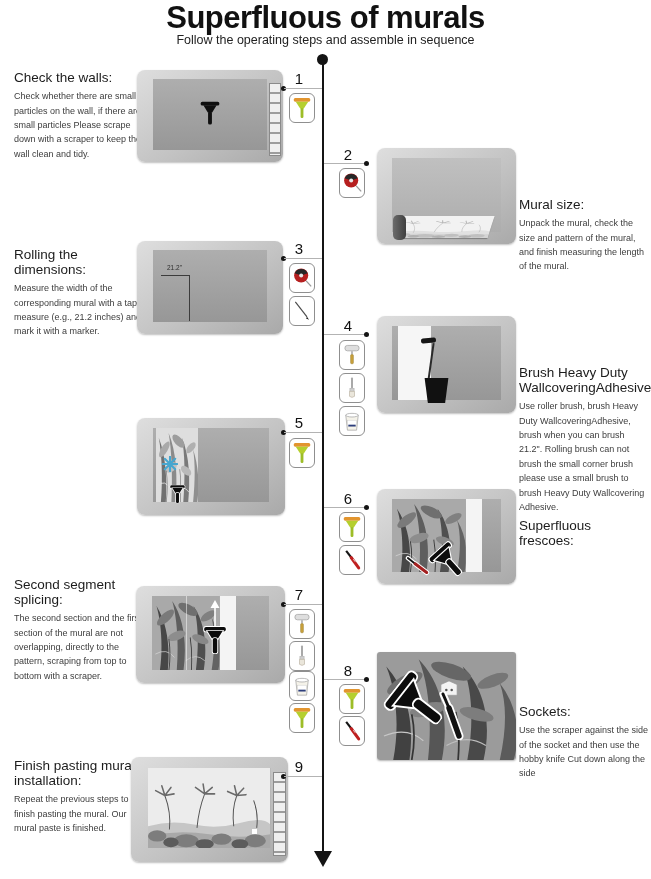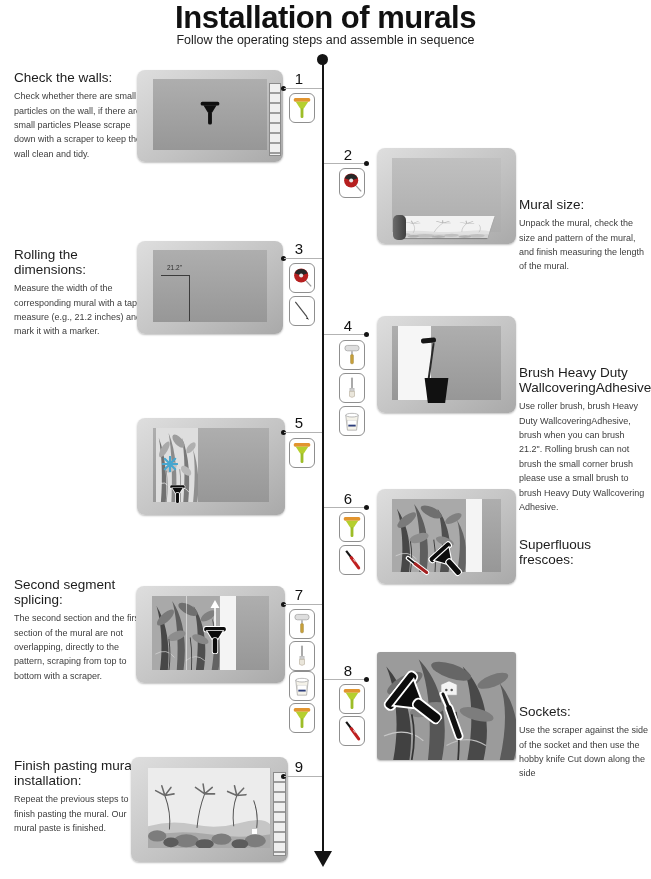--- a/index.html
+++ b/index.html
@@ -133,21 +133,21 @@
         <ellipse cx="30" cy="92" rx="10" ry="6"></ellipse>
           <ellipse cx="74" cy="94" rx="12" ry="6"></ellipse>
         <ellipse cx="120" cy="94" rx="11" ry="6"></ellipse>
       </g>
     </symbol>
   </defs>
 </svg>
 
 <div class="canvas">
 
-  <div class="title">Installation of murals</div>
+  <div class="title">Superfluous of murals</div>
   <div class="subtitle">Follow the operating steps and assemble in sequence</div>
 
   <div class="tl-dot"></div>
   <div class="tl-line"></div>
   <div class="tl-arrow"></div>
 
   <div class="txt left" style="top:70px">
     <h3 class="step-heading">Check the walls:</h3>
     <div class="step-body">Check whether there are small particles on the wall, if there are small particles Please scrape down with a scraper to keep the wall clean and tidy.</div>
   </div>
@@ -294,21 +294,21 @@
       </svg>
     <svg class="abs" style="left:28px;top:66px;width:26px;height:22px" viewBox="0 0 36 30">
       <g stroke-linecap="round" fill="none">
         <path d="M4,4 L14,12" stroke="#fff" stroke-width="6"></path>
         <path d="M14,12 L30,24" stroke="#fff" stroke-width="7"></path>
         <path d="M4,4 L14,12" stroke="#141414" stroke-width="2.6"></path>
         <path d="M14,12 L30,24" stroke="#a32020" stroke-width="4.2"></path>
       </g>
     </svg>
   </div>
-  <div class="txt right" style="top:490px">
+  <div class="txt right" style="top:471px">
     <h3 class="step-heading">Superfluous frescoes:</h3>
   </div>
 
   <div class="txt left" style="top:577px">
     <h3 class="step-heading">Second segment splicing:</h3>
     <div class="step-body">The second section and the first section of the mural are not overlapping, directly to the pattern, scraping from top to bottom with a scraper.</div>
   </div>
   <div class="room" style="left:136px;top:586px;width:149px;height:97px">
     <div class="wall">
       <svg class="abs" style="left:0;top:0;width:58%;height:100%" viewBox="0 0 120 90" preserveAspectRatio="none">

